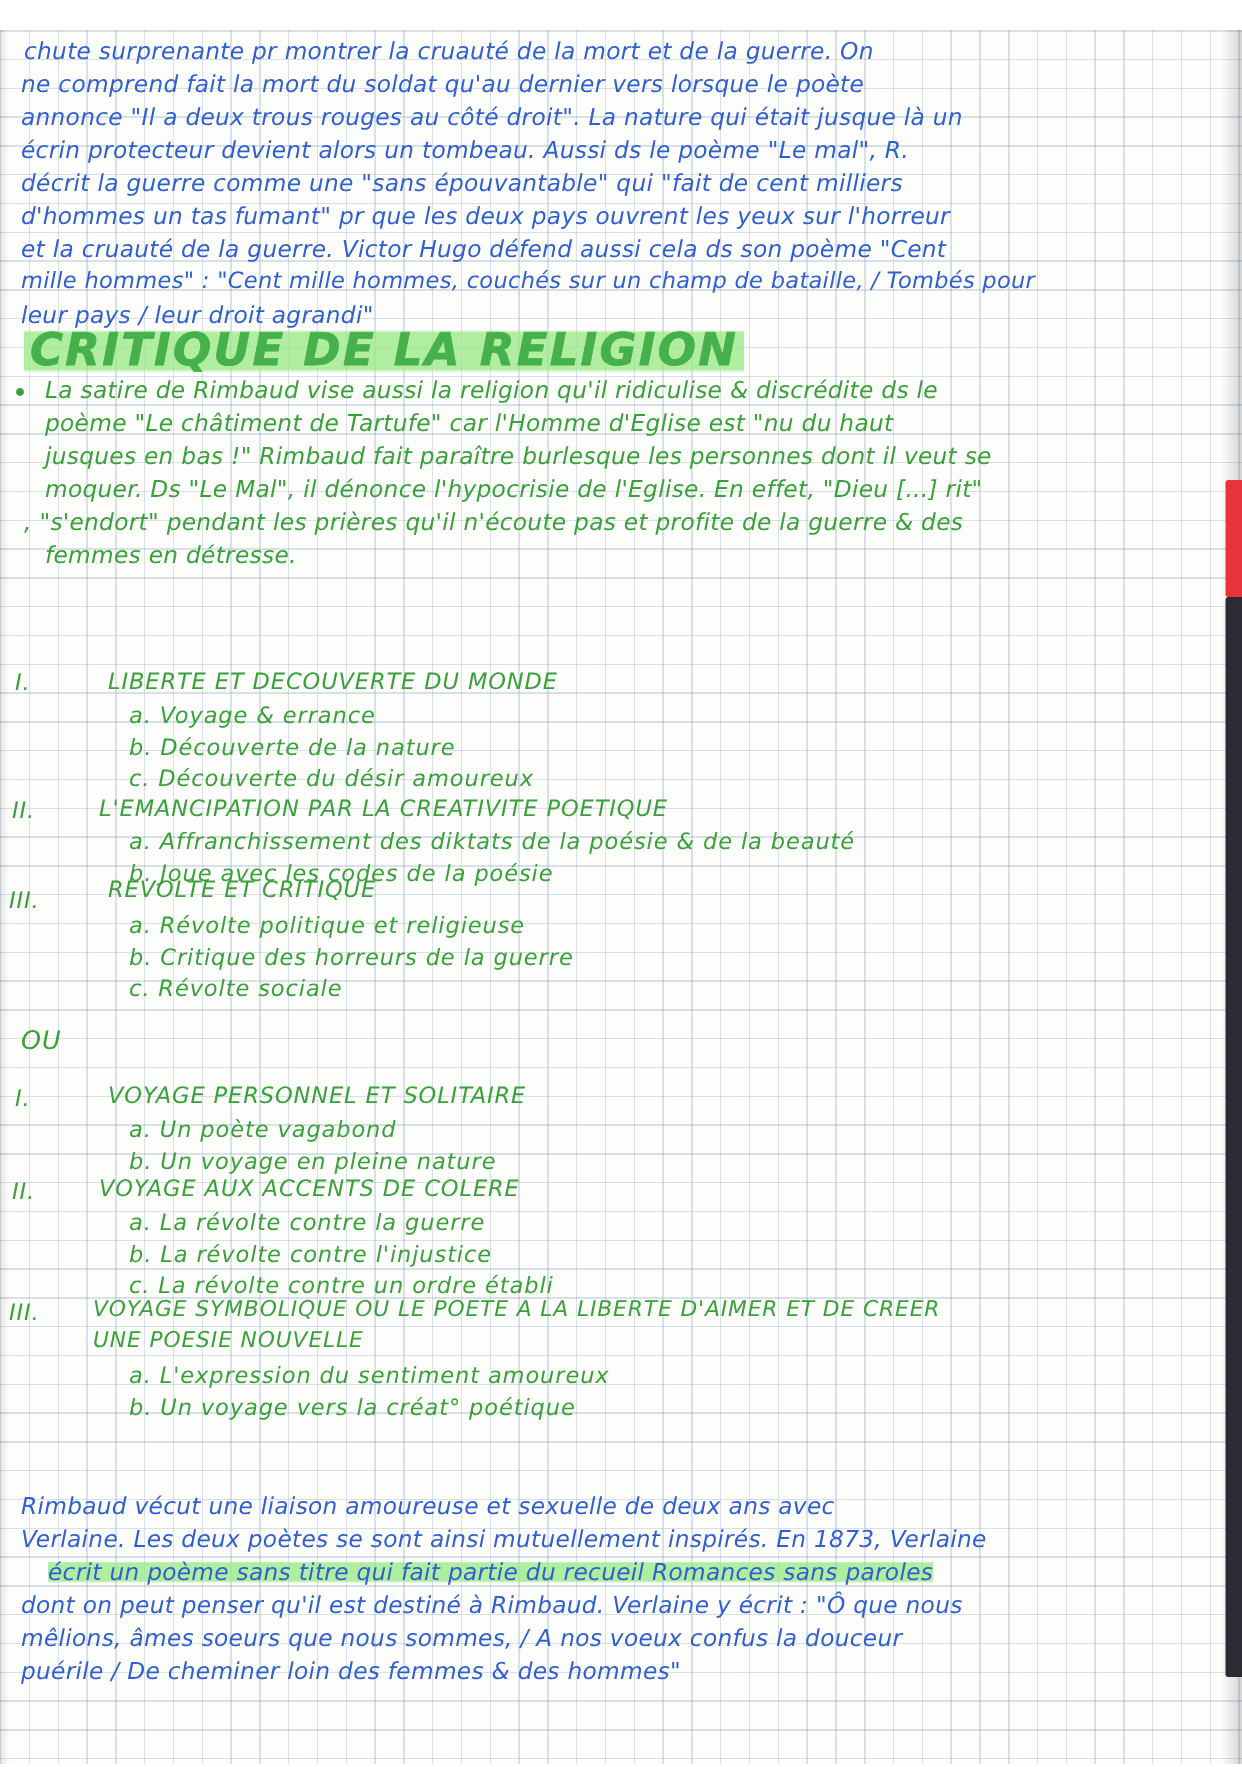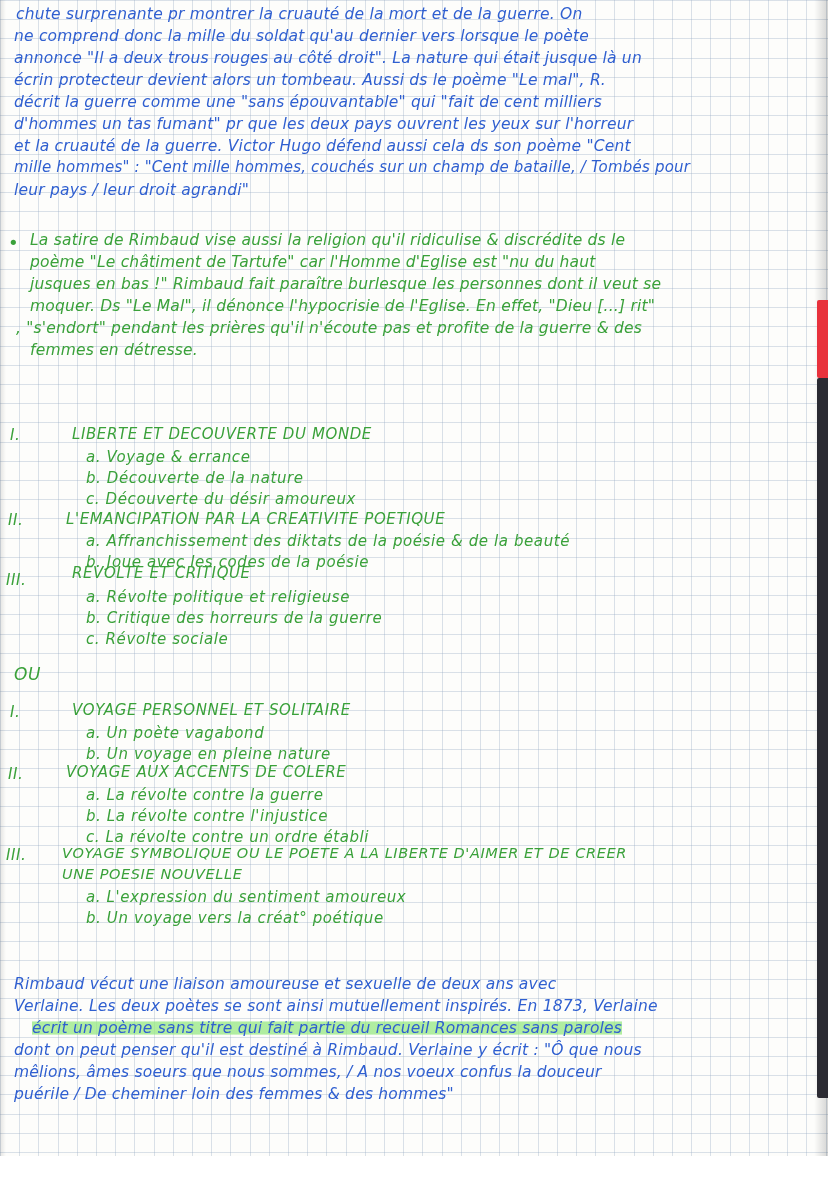--- a/index.html
+++ b/index.html
@@ -12,20 +12,21 @@
   }
   #page {
     position: relative;
     width: 828px;
     height: 1156px;
     overflow: hidden;
     background:
       repeating-linear-gradient(to right, rgba(150,170,195,0.35) 0px, rgba(150,170,195,0.35) 1px, transparent 1px, transparent 19.2px),
       repeating-linear-gradient(to bottom, rgba(150,170,195,0.35) 0px, rgba(150,170,195,0.35) 1px, transparent 1px, transparent 19.2px),
       #fdfdfb;
+    margin-top: 20px;
   }
   
   #page:before {
     content: "";
     position: absolute;
     left: 0; top: 0; bottom: 0;
     width: 6px;
     background: linear-gradient(to right, rgba(0,0,0,0.10), rgba(0,0,0,0));
     pointer-events: none;
   }
@@ -106,30 +107,31 @@
 <body>
 
 <div id="page">
 
   <div id="right-edge"></div>
   <div class="tab" id="tab-red"></div>
   <div class="tab" id="tab-dark"></div>
 
   <div>
     <div class="hw body-blue" style="left:16px; top:6px;">chute surprenante pr montrer la cruauté de la mort et de la guerre. On</div>
-    <div class="hw body-blue" style="left:14px; top:28px;">ne comprend donc la mille du soldat qu'au dernier vers lorsque le poète</div>
+    <div class="hw body-blue" style="left:14px; top:28px;">ne comprend fait la mort du soldat qu'au dernier vers lorsque le poète</div>
     <div class="hw body-blue" style="left:14px; top:50px;">annonce "Il a deux trous rouges au côté droit". La nature qui était jusque là un</div>
     <div class="hw body-blue" style="left:14px; top:72px;">écrin protecteur devient alors un tombeau. Aussi ds le poème "Le mal", R.</div>
     <div class="hw body-blue" style="left:14px; top:94px;">décrit la guerre comme une "sans épouvantable" qui "fait de cent milliers</div>
     <div class="hw body-blue" style="left:14px; top:116px;">d'hommes un tas fumant" pr que les deux pays ouvrent les yeux sur l'horreur</div>
     <div class="hw body-blue" style="left:14px; top:138px;">et la cruauté de la guerre. Victor Hugo défend aussi cela ds son poème "Cent</div>
     <div class="hw body-blue" style="left:14px; top:160px; font-size:15px;">mille hommes" : "Cent mille hommes, couchés sur un champ de bataille, / Tombés pour</div>
     <div class="hw body-blue" style="left:14px; top:182px;">leur pays / leur droit agrandi"</div>
   </div>
 
+  <div class="hw title-hl title-green hl-green" style="left:16px; top:198px;">CRITIQUE DE LA RELIGION</div>
 
   <div class="bullet" style="left:8px; top:232px;">•</div>
   <div>
     <div class="hw body-green" style="left:30px; top:232px;">La satire de Rimbaud vise aussi la religion qu'il ridiculise &amp; discrédite ds le</div>
     <div class="hw body-green" style="left:30px; top:254px;">poème "Le châtiment de Tartufe" car l'Homme d'Eglise est "nu du haut</div>
     <div class="hw body-green" style="left:30px; top:276px;">jusques en bas !" Rimbaud fait paraître burlesque les personnes dont il veut se</div>
     <div class="hw body-green" style="left:30px; top:298px;">moquer. Ds "Le Mal", il dénonce l'hypocrisie de l'Eglise. En effet, "Dieu [...] rit"</div>
     <div class="hw body-green" style="left:16px; top:320px;">, "s'endort" pendant les prières qu'il n'écoute pas et profite de la guerre &amp; des</div>
     <div class="hw body-green" style="left:30px; top:342px;">femmes en détresse.</div>
   </div>

